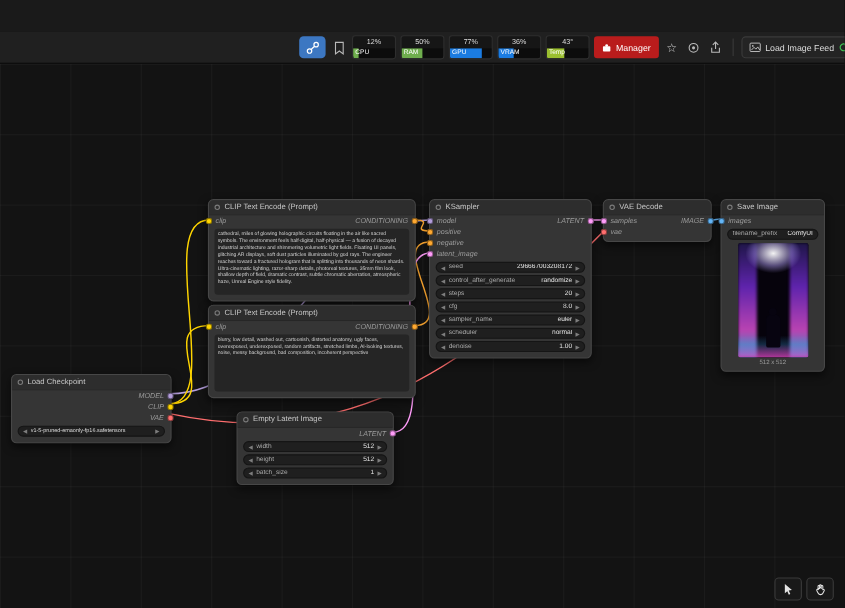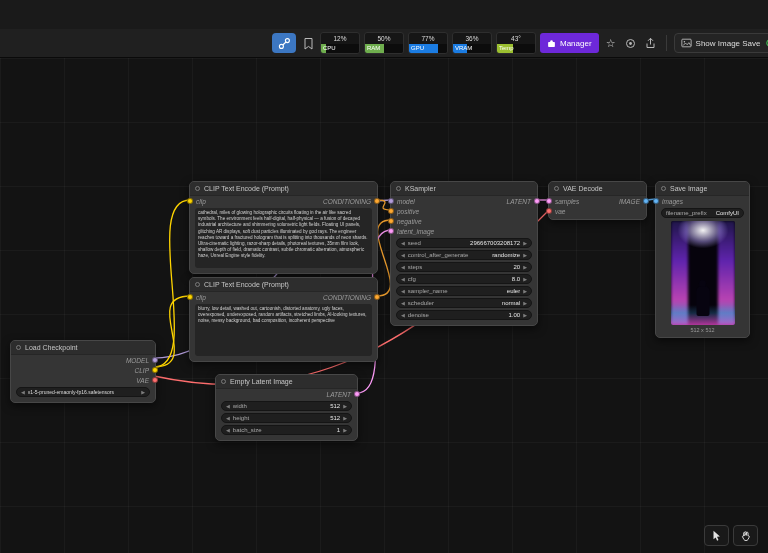--- a/index.html
+++ b/index.html
@@ -12,21 +12,21 @@
   .menubar  { position:absolute; left:0; top:29px; width:768px; height:29px; background:#202020;
               border-bottom:1px solid #0a0a0a; z-index:10; }
   .toolbar-cluster { position:absolute; left:272px; top:3px; height:22px; display:flex; align-items:center; gap:4px; }
   .btn-logo { width:24px; height:20px; background:#3c77c2; border-radius:4px; display:flex; align-items:center; justify-content:center; }
   .icon-btn { width:16px; height:20px; display:flex; align-items:center; justify-content:center; color:#c9c9c9; font-size:11px; }
   .stat { width:40px; height:22px; background:#161616; border:1px solid #2e2e2e; border-radius:3px; display:flex; flex-direction:column; overflow:hidden; }
   .stat .sv { font-size:6.5px; color:#ddd; text-align:center; line-height:11px; height:11px; }
   .stat .sbar { position:relative; flex:1; background:#0c0c0c; }
   .stat .sfill { position:absolute; left:0; top:0; bottom:0; }
   .stat .slabel { position:absolute; left:2px; top:0; font-size:6px; color:#fff; line-height:9px; }
-  .btn-manager { height:20px; padding:0 7px; background:#6d28d9; border-radius:3px; color:#fff; font-size:8px; display:flex; align-items:center; gap:4px; }
+  .btn-manager { height:20px; padding:0 7px; background:#b91c1c; border-radius:3px; color:#fff; font-size:8px; display:flex; align-items:center; gap:4px; }
   .vsep { width:1px; height:16px; background:#3a3a3a; margin:0 3px; }
   .btn-sif { height:20px; padding:0 6px; background:#242424; border:1px solid #3a3a3a; border-radius:4px; color:#ddd; font-size:8px; display:flex; align-items:center; gap:4px; white-space:nowrap; }
 
   
   .grid { position:absolute; left:0; top:58px; width:768px; height:495px; background-color:#131313;
           background-image:
             linear-gradient(rgba(255,255,255,0.035) 1px, transparent 1px),
             linear-gradient(90deg, rgba(255,255,255,0.035) 1px, transparent 1px);
           background-size:64px 64px; z-index:0; }
   .wires { position:absolute; left:0; top:0; width:768px; height:553px; z-index:1; pointer-events:none; }
@@ -178,21 +178,21 @@
       </div>
 
       <div class="vsep"></div>
 
       <div class="btn-sif">
         <svg width="11" height="10" viewBox="0 0 13 11">
           <rect x="1" y="1" width="11" height="9" rx="1" fill="none" stroke="#c4c4c4" stroke-width="1"></rect>
           <circle cx="4" cy="4" r="0.9" fill="#c4c4c4"></circle>
           <path d="M2.5 8.5 l2.8-3 2 2 2-2.4 2.2 3.4" fill="none" stroke="#c4c4c4" stroke-width="1"></path>
         </svg>
-        <span>Show Image Save</span>
+        <span>Load Image Feed</span>
         <svg width="10" height="10" viewBox="0 0 12 12">
           <path d="M9.8 6 a3.8 3.8 0 1 1 -1.2 -2.8" fill="none" stroke="#3fbf52" stroke-width="1.3"></path>
           <path d="M8.2 1 L9 3.4 L6.6 3.8 Z" fill="#3fbf52"></path>
         </svg>
       </div>
 
     </div>
   </div>
 
   <div class="node" style="left:10px; top:340px; width:146px;">

